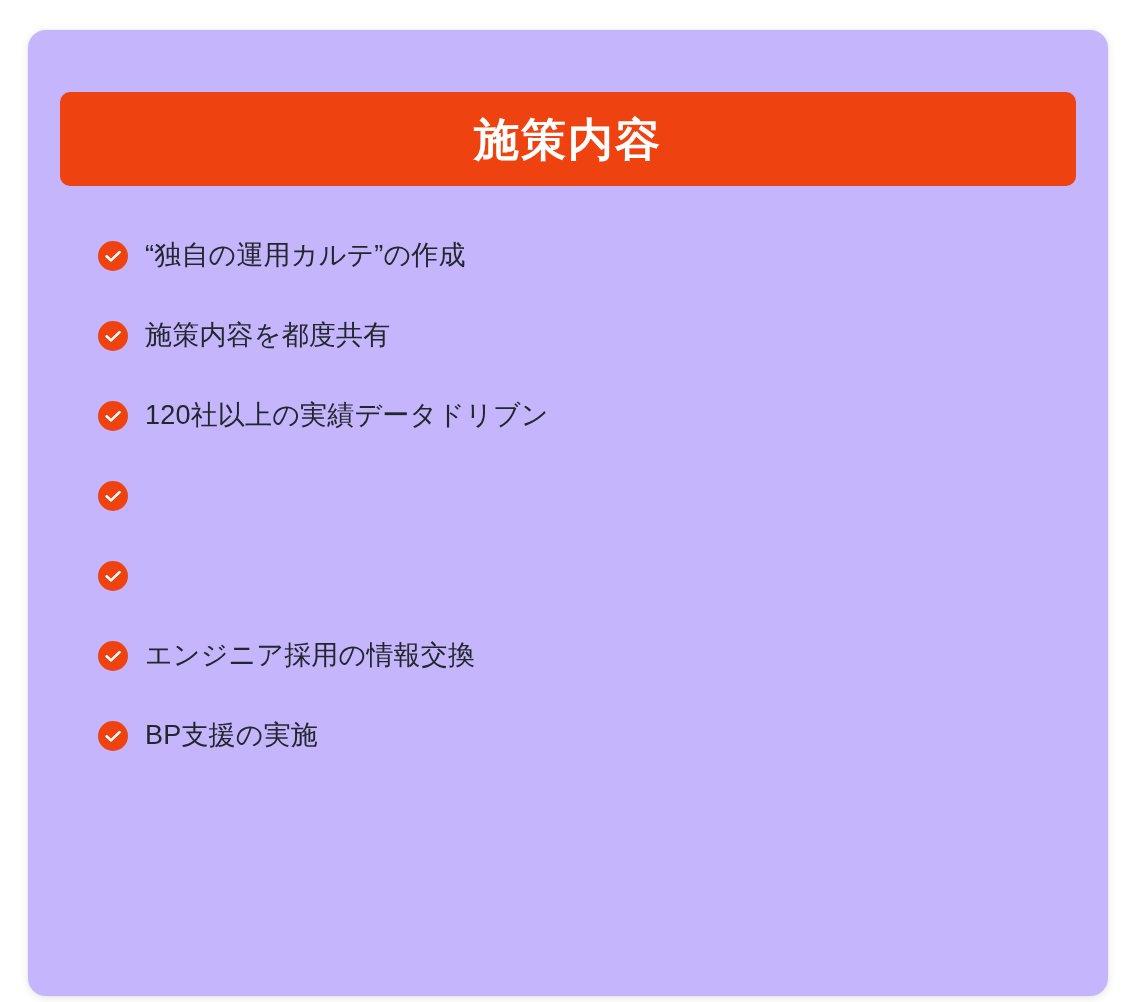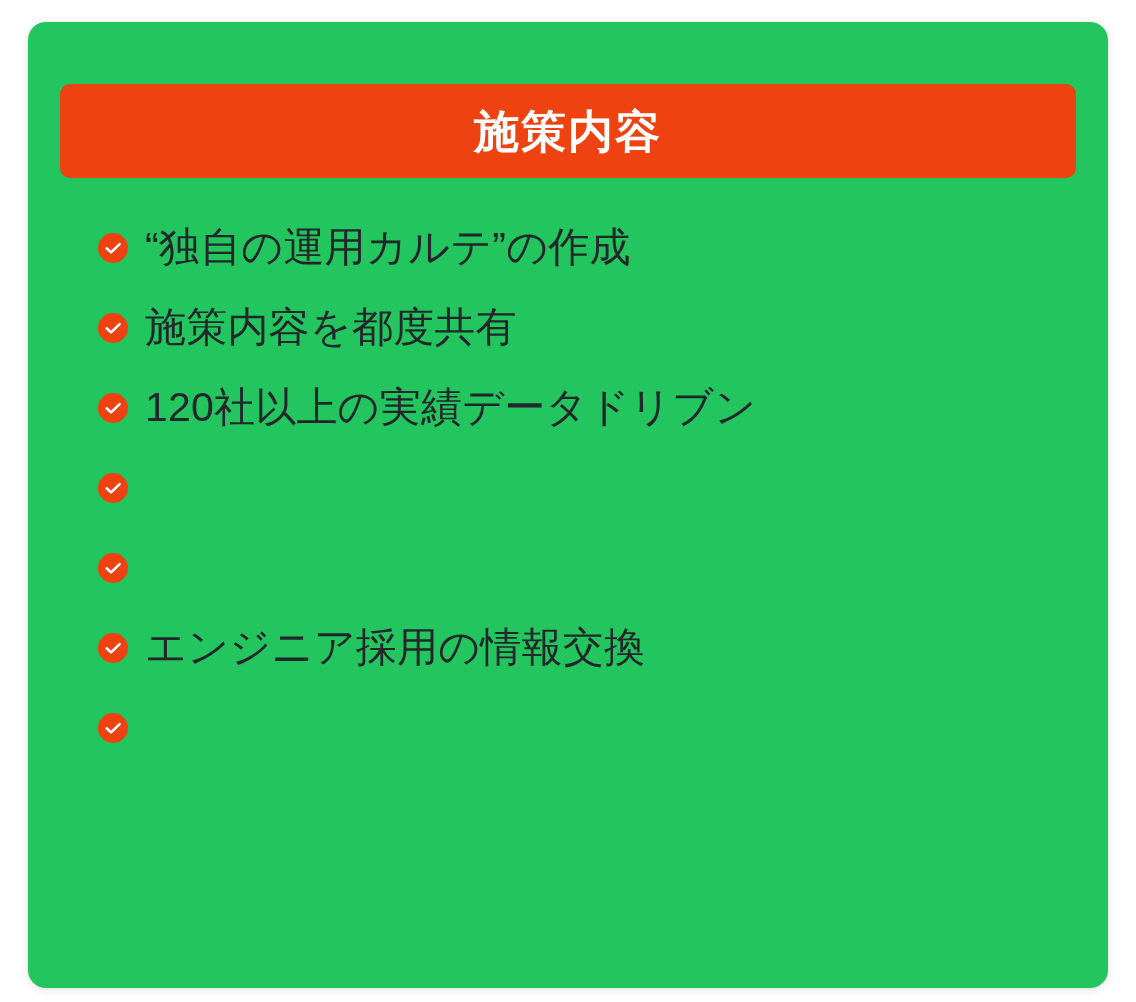--- a/index.html
+++ b/index.html
@@ -20,22 +20,22 @@
     height: 1002px;
     background: #ffffff;
     box-sizing: border-box;
     padding: 18px 28px 18px 28px;
   }
 
   .card {
     position: relative;
     width: 1080px;
     height: 966px;
-    margin: 4px auto;
-    background: #22c55e;
+    margin: 12px auto;
+    background: #c4b5fd;
     border-radius: 18px;
     box-shadow: 0 2px 10px rgba(0,0,0,0.10), 0 0 0 1px rgba(0,0,0,0.025);
     box-sizing: border-box;
     padding: 42px 0 0 0;
     overflow: hidden;
   }
 
   .header-banner {
     margin: 20px 32px 0 32px;
     height: 94px;
@@ -68,21 +68,21 @@
 
   .check-icon {
     flex: 0 0 auto;
     width: 30px;
     height: 30px;
     margin-right: 17px;
     display: block;
   }
 
   .item-label {
-    font-size: 41px;
+    font-size: 27px;
     font-weight: 500;
     color: #23262B;
     line-height: 1.25;
     letter-spacing: 0.2px;
     white-space: nowrap;
   }
 </style>
 </head>
 <body>
 
@@ -155,17 +155,18 @@
         <span class="item-label">エンジニア採用の情報交換</span>
       </li>
 
       <li class="list-item">
         <span class="check-icon">
           <svg width="30" height="30" viewBox="0 0 30 30" xmlns="http://www.w3.org/2000/svg">
             <circle cx="15" cy="15" r="15" fill="#EE4310"></circle>
             <path d="M8.6 15.3 L13 19.4 L21.6 11.1" fill="none" stroke="#ffffff" stroke-width="2.6" stroke-linecap="round" stroke-linejoin="round"></path>
           </svg>
         </span>
+        <span class="item-label">BP支援の実施</span>
       </li>
 
     </ul>
   </div>
 </div>
 
 </body></html>

